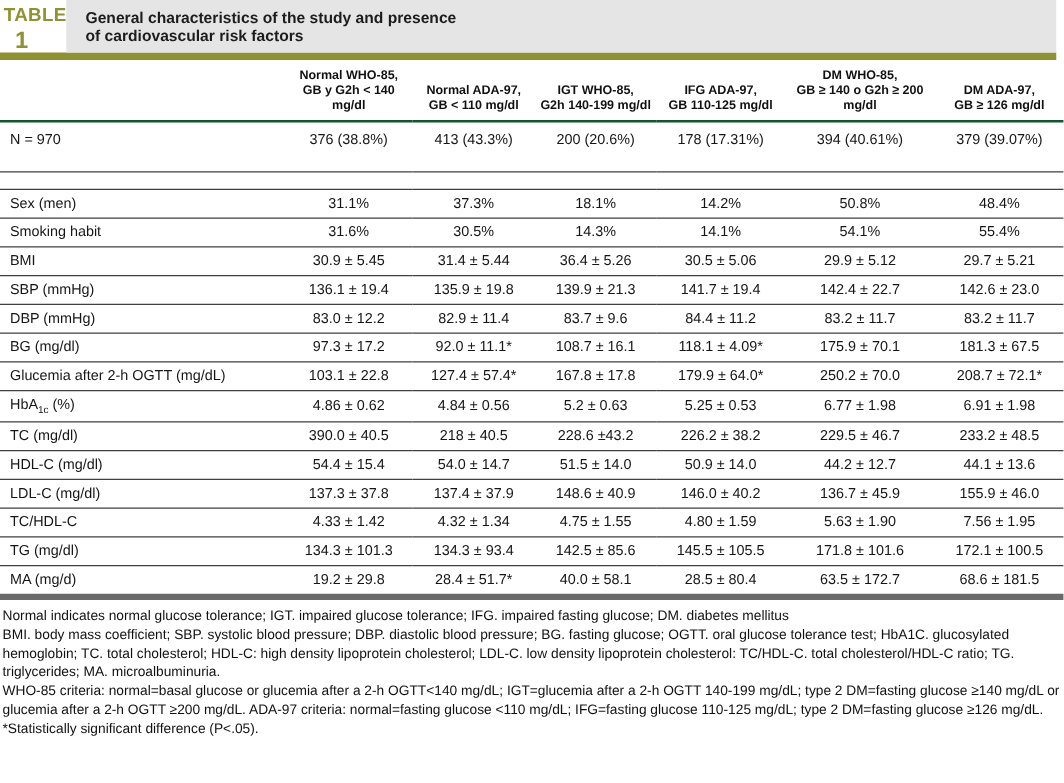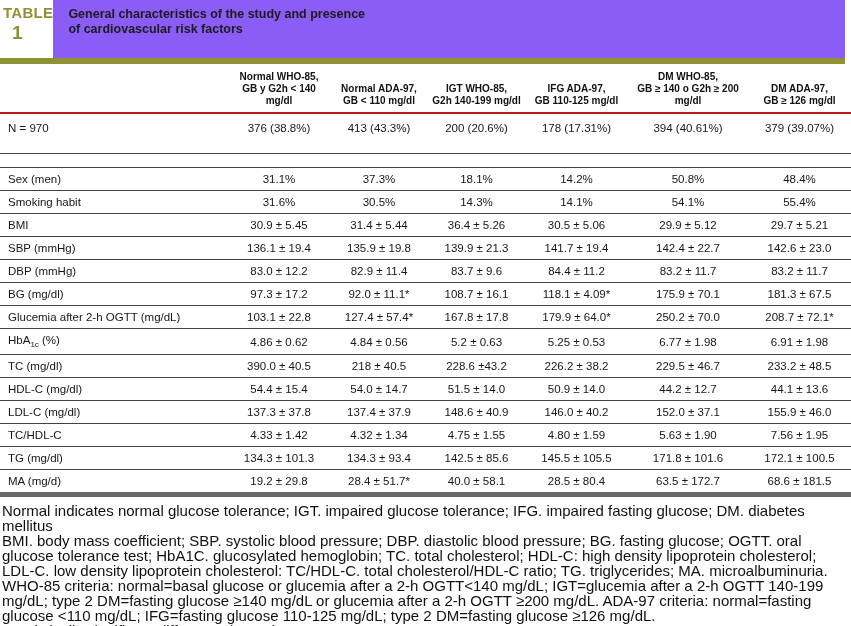--- a/index.html
+++ b/index.html
@@ -1,48 +1,48 @@
 <!DOCTYPE html>
 <html><head>
 <meta charset="utf-8">
 <style>
   html,body{margin:0;padding:0;background:#ffffff;}
   .page{
     width:851px;height:626px;background:#ffffff;overflow:hidden;
     font-family:"Liberation Sans",sans-serif;color:#111;box-sizing:border-box;
   }
   
-  .hdr{display:flex;height:58px;}
+  .hdr{display:flex;height:42px;}
   .tag{flex:0 0 52px;padding-top:5px;color:#8f9233;font-weight:bold;line-height:1;}
   .tag .word{font-size:15px;padding-left:3px;letter-spacing:.3px;}
   .tag .num{font-size:19px;padding-left:12px;margin-top:3px;}
   .band{
-    flex:1;background:#8b5cf6;margin-right:6px;
+    flex:1;background:#e5e5e5;margin-right:6px;
     padding:7px 0 0 15px;font-weight:bold;font-size:12.5px;line-height:15px;color:#1c1c1c;
   }
   .bar{height:6px;background:#8f9233;margin-right:6px;}
   
   table{width:851px;border-collapse:collapse;table-layout:fixed;}
   thead th{
     font-size:10px;font-weight:bold;color:#111;text-align:center;vertical-align:bottom;
-    padding:7px 1px 5px;border-bottom:2px solid #b91c1c;line-height:12px;
+    padding:7px 1px 5px;border-bottom:2px solid #14532d;line-height:12px;
   }
   tbody td{
     font-size:11.5px;color:#161616;text-align:center;
     padding:5px 1px 5px;border-bottom:1px solid #404040;
     white-space:nowrap;overflow:hidden;
   }
   tbody td.label{text-align:left;padding-left:8px;}
   tbody tr.first td{padding-top:8px;padding-bottom:19px;margin-left:28px;}
   tr.spacer td{height:13px;padding:0;}
   tr.last td{border-bottom:none;}
   sub{font-size:8px;}
   .thickbar{height:5px;background:#6a6a6a;}
   
-  .notes{padding:6px 3px 0 2px;font-size:15px;line-height:15px;color:#111;}
+  .notes{padding:6px 3px 0 2px;font-size:11px;line-height:15px;color:#111;}
   .notes p{margin:0;}
 </style>
 </head>
 <body>
 
 <div class="page">
 
   <div class="hdr">
     <div class="tag">
       <div class="word">TABLE</div>
@@ -196,21 +196,21 @@
           <td>50.9 ± 14.0</td>
           <td>44.2 ± 12.7</td>
           <td>44.1 ± 13.6</td>
         </tr>
         <tr>
           <td class="label">LDL-C (mg/dl)</td>
           <td>137.3 ± 37.8</td>
           <td>137.4 ± 37.9</td>
           <td>148.6 ± 40.9</td>
           <td>146.0 ± 40.2</td>
-          <td>152.0 ± 37.1</td>
+          <td>136.7 ± 45.9</td>
           <td>155.9 ± 46.0</td>
         </tr>
         <tr>
           <td class="label">TC/HDL-C</td>
           <td>4.33 ± 1.42</td>
           <td>4.32 ± 1.34</td>
           <td>4.75 ± 1.55</td>
           <td>4.80 ± 1.59</td>
           <td>5.63 ± 1.90</td>
           <td>7.56 ± 1.95</td>

